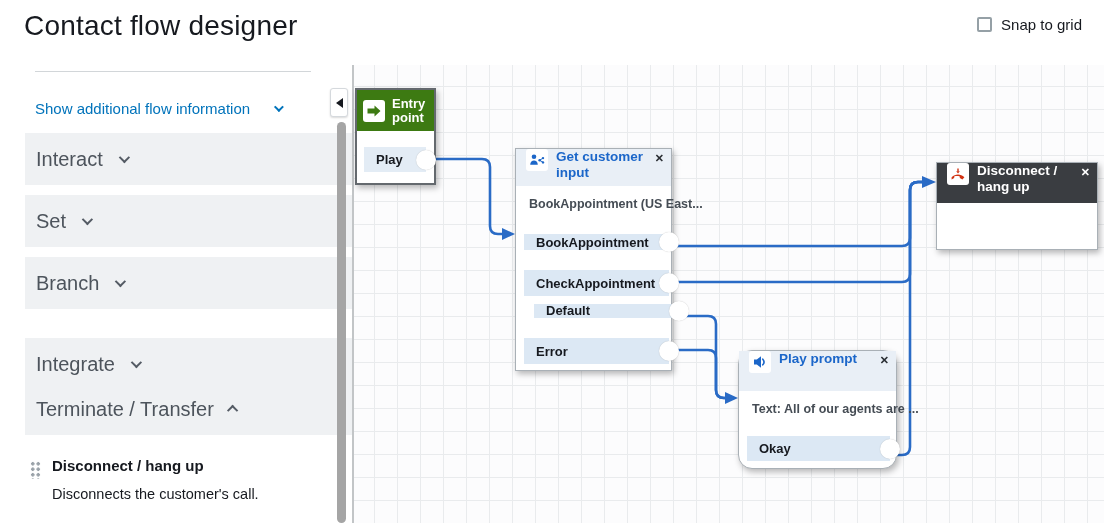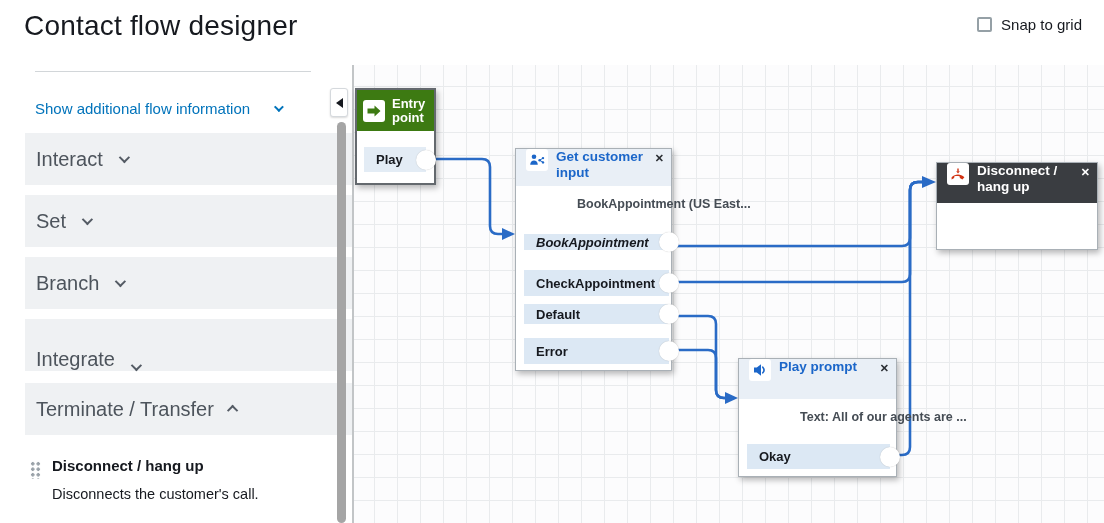--- a/index.html
+++ b/index.html
@@ -18,21 +18,21 @@
   .sb-divider { position:absolute; left:35px; top:11px; width:276px; height:1px; background:#d2d6d9; }
   .show-link { position:absolute; left:35px; top:40px; display:flex; align-items:center; gap:24px;
     color:#0073bb; font-size:15px; cursor:pointer; }
   .chev { display:inline-block; width:8px; height:8px; border-right:2px solid #545b64; border-bottom:2px solid #545b64; }
   .chev.down { transform:rotate(45deg) translateY(-2px); }
   .chev.up { transform:rotate(-135deg) translateY(-2px); }
   .chev.blue { border-color:#0073bb; width:7px; height:7px; }
   .section { position:absolute; left:25px; width:360px; height:52px; background:#eff1f3;
     display:flex; align-items:center; padding-left:11px; gap:16px; cursor:pointer; }
   .section-label { font-size:20px; color:#4d545c; }
-  .sec-0 { top:73px; } .sec-1 { top:135px; } .sec-2 { top:197px; } .sec-3 { top:259px;align-items:flex-end; } .sec-4 { top:323px; }
+  .sec-0 { top:73px; } .sec-1 { top:135px; } .sec-2 { top:197px; } .sec-3 { top:278px; } .sec-4 { top:323px; }
   .block-item { position:absolute; left:30px; top:397px; width:290px; cursor:grab; }
   .drag-handle { position:absolute; left:0; top:4px; width:11px; height:18px;
     background:radial-gradient(circle, #9aa2a9 1.5px, transparent 1.7px); background-size:5.5px 5.5px; }
   .block-title { position:absolute; left:22px; top:0; font-size:15px; font-weight:700; color:#16191f; white-space:nowrap; }
   .block-desc { position:absolute; left:22px; top:29px; font-size:14.5px; color:#16191f; white-space:nowrap; }
 
   
   .sb-scroll { position:absolute; left:337px; top:122px; width:9px; height:401px; background:#a5a5a5; border-radius:5px; }
   .collapse-tab { position:absolute; left:330px; top:88px; width:18px; height:29px; background:#fff;
     border:1px solid #d5d9dd; border-radius:3px; box-shadow:0 1px 2px rgba(0,0,0,.15);
@@ -49,36 +49,36 @@
   .wirehead { fill:#2a6bc6; }
 
   
   .node { position:absolute; background:#fff; box-shadow:2px 3px 6px rgba(0,0,0,.28); z-index:10; }
   .node-border { border:1px solid #a9b0b6; }
   .icon-box { width:22px; height:22px; background:#fff; border-radius:3px; display:flex; align-items:center; justify-content:center; flex:0 0 auto; }
   .icon-box svg { width:16px; height:16px; }
   .nclose { position:absolute; top:4px; right:7px; font-size:11px; font-weight:700; color:#2a2e33; cursor:pointer; line-height:1; }
   .nheader { display:flex; align-items:flex-start; gap:8px; padding:0 10px; }
   .ntitle { font-size:13.5px; font-weight:700; color:#1b66c9; line-height:1.15; }
-  .nparam { font-size:12.5px; font-weight:700; color:#454c54; padding:11px 12px 0 13px; white-space:nowrap;margin-left:48px; }
+  .nparam { font-size:12.5px; font-weight:700; color:#454c54; padding:11px 12px 0 13px; white-space:nowrap; }
   .orow { position:absolute; background:#dce8f4; display:flex; align-items:center; font-size:13px; font-weight:700; color:#16191f; padding-left:12px; cursor:pointer; }
   .ocircle { position:absolute; right:-10px; top:50%; transform:translateY(-50%); width:20px; height:20px;
     background:#fff; border-radius:50%; box-shadow:0 0 1px rgba(0,0,0,.25); cursor:crosshair; }
 
   
   .node-entry { left:355px; top:88px; width:81px; height:97px; border:2px solid #64696e; }
   .entry-head { height:41px; background:#3d7a12; display:flex; align-items:center; gap:7px; padding:0 6px;justify-content:space-between; }
   .entry-title { color:#fff; font-size:13px; font-weight:700; line-height:1.05; }
   .start-row { left:7px; top:57px; width:62px; height:25px; background:#e3ecf5; position:absolute; }
 
   
   .node-gci { left:515px; top:148px; width:157px; height:223px; }
   .gci-head { height:37px; background:#e9eff6; }
   
-  .node-pp { left:738px; top:358px; width:159px; height:119px; }
+  .node-pp { left:738px; top:350px; width:159px; height:119px;border-radius:14px; }
   .pp-head { height:40px; background:#e9eff6; }
   
   .node-dc { left:936px; top:162px; width:162px; height:88px; }
   .dc-head { height:40px; background:#3a3d41; }
   .dc-head .ntitle { color:#fff; }
   .dc-head .nclose { color:#fff; }
   .node-dc .nclose { color:#fff; }
 </style>
 </head>
 <body>
@@ -169,29 +169,29 @@
         <path d="M10.6 8.2 14 6.2M10.6 8.2l3.4 2.1" stroke="#1b66c9" stroke-width="1"></path>
         <circle cx="10.6" cy="8.2" r="1.2"></circle>
           <circle cx="14" cy="6.1" r="1.2"></circle>
           <circle cx="14" cy="10.4" r="1.2"></circle>
       </svg>
     </span>
     <span class="ntitle">Get customer input</span>
     <span class="nclose">✕</span>
   </div>
   <div class="nparam">BookAppointment (US East...</div>
-  <div class="orow" style="left:8px; top:85px; width:145px; height:16px;font-style:italic;">
+  <div class="orow" style="left:8px; top:85px; width:145px; height:16px;">
     <span>BookAppointment</span>
     <span class="ocircle"></span>
   </div>
   <div class="orow" style="left:8px; top:121px; width:145px; height:26px;">
     <span>CheckAppointment</span>
     <span class="ocircle"></span>
   </div>
-  <div class="orow" style="left:8px; top:155px; width:145px; height:20px;">
+  <div class="orow" style="left:18px; top:155px; width:145px; height:14px;align-items:flex-end;">
     <span>Default</span>
     <span class="ocircle"></span>
   </div>
   <div class="orow" style="left:8px; top:189px; width:145px; height:26px;">
     <span>Error</span>
     <span class="ocircle"></span>
   </div>
 </div>
 
 <div class="node node-border node-pp">

